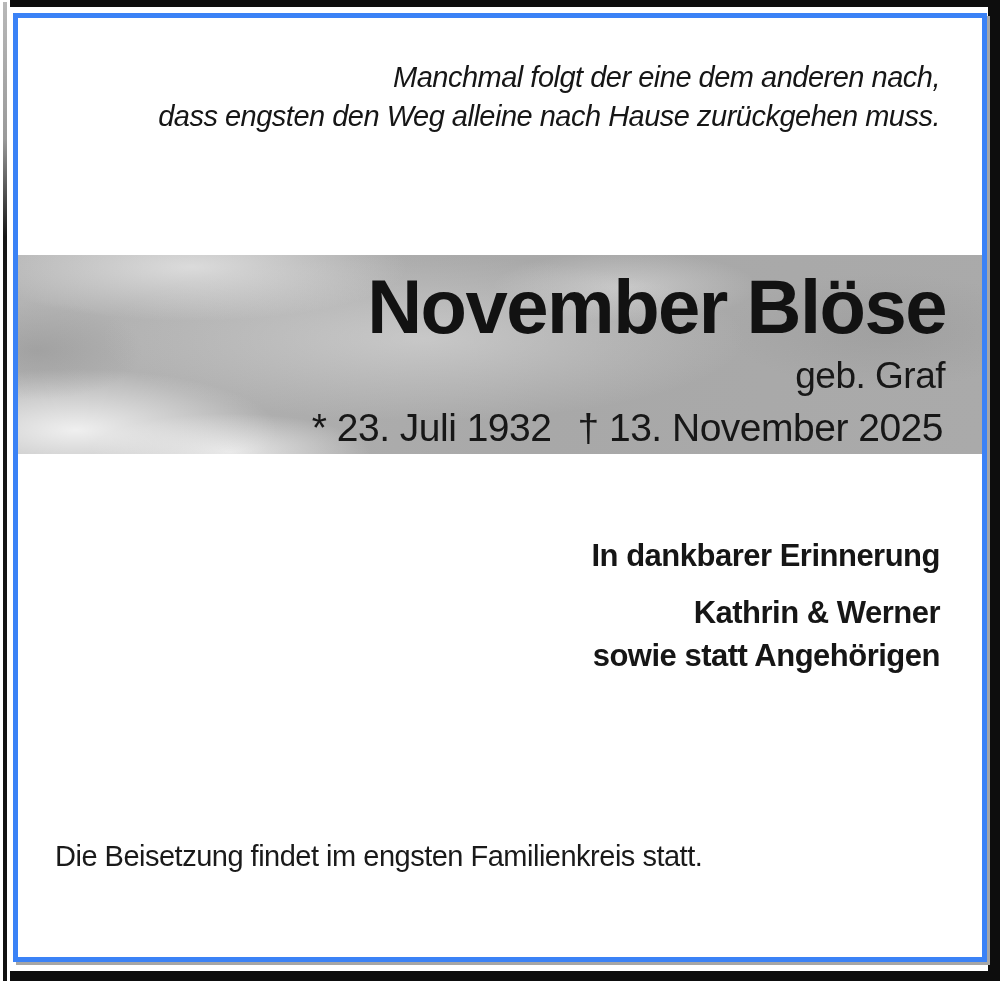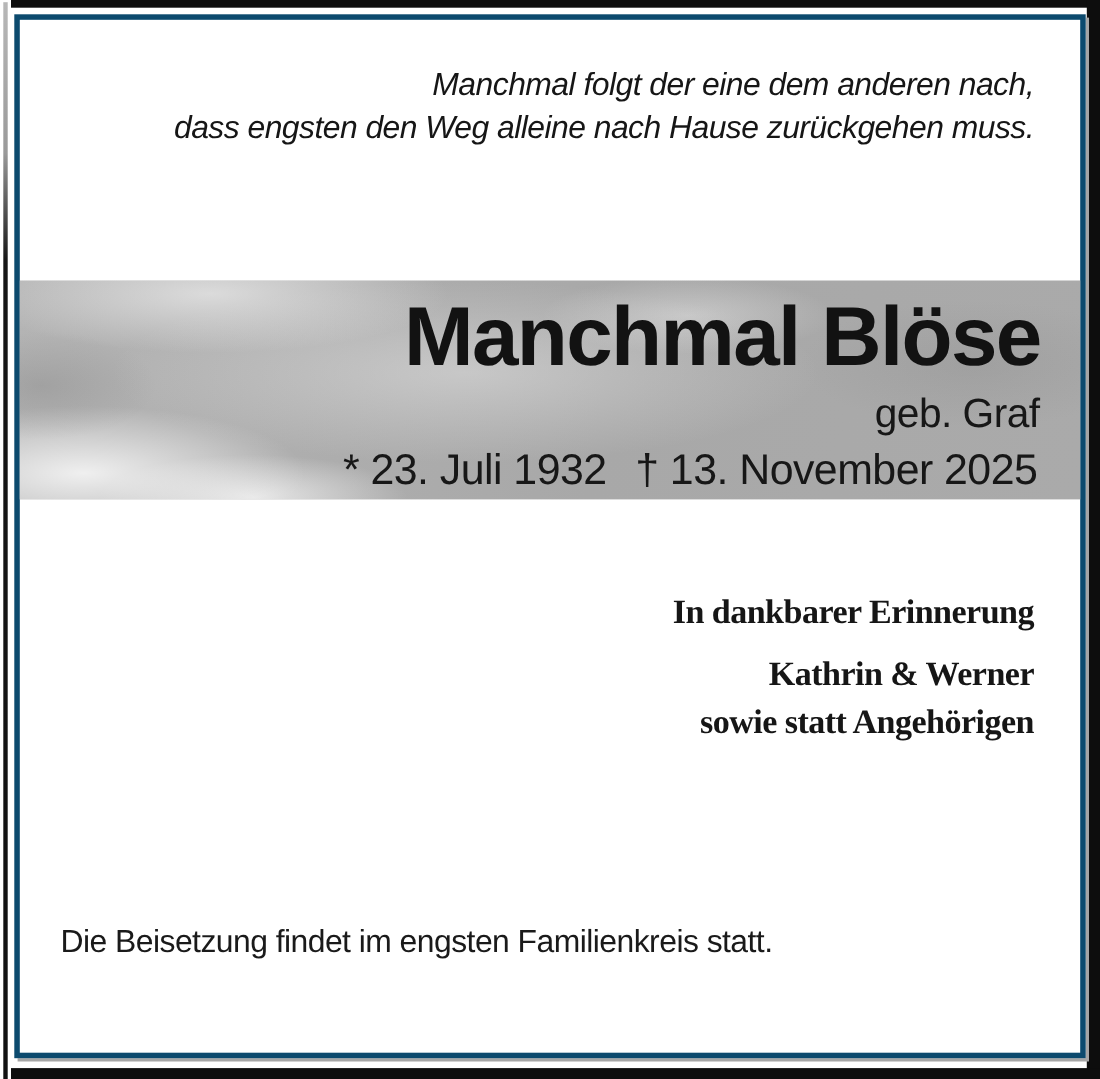--- a/index.html
+++ b/index.html
@@ -32,21 +32,21 @@
   .rule-left {
     position: absolute; left: 3px; top: 2px; width: 4px; height: 979px;
     background: linear-gradient(#b8b8b8 0%, #9a9a9a 14%, #161616 24%, #111 100%);
   }
 
   
   .frame {
     position: absolute;
     left: 13px; top: 13px;
     width: 964px; height: 939px;
-    border: 5px solid #0c4a6e;
+    border: 5px solid #3b82f6;
     background: #ffffff;
     box-shadow: 3px 3px 0 #a6a6a6;
   }
 
   .epigraph {
     position: absolute;
     top: 40px; right: 42px;
     text-align: right;
     font-style: italic;
     font-size: 29px;
@@ -103,21 +103,20 @@
 
   .remembrance {
     position: absolute;
     top: 520px; right: 42px;
     text-align: right;
     font-weight: bold;
     font-size: 31px;
     letter-spacing: -0.5px;
     color: #161616;
     white-space: nowrap;
-    font-family: Liberation Serif, serif;
   }
   .remembrance .line1 { margin-bottom: 17px; }
   .remembrance .line2, .remembrance .line3 { line-height: 43px; }
 
   .funeral-note {
     position: absolute;
     top: 822px; left: 37px;
     font-size: 29px;
     letter-spacing: -0.5px;
     color: #1a1a1a;
@@ -133,21 +132,21 @@
 <div class="rule-left"></div>
 
 <div class="frame">
 
   <div class="epigraph">
     <div>Manchmal folgt der eine dem anderen nach,</div>
     <div>dass engsten den Weg alleine nach Hause zurückgehen muss.</div>
   </div>
 
   <div class="banner">
-    <div class="name">Manchmal Blöse</div>
+    <div class="name">November Blöse</div>
     <div class="maiden">geb. Graf</div>
     <div class="dates">
       <span class="birth">* 23. Juli 1932</span><span class="death">† 13. November 2025</span>
     </div>
   </div>
 
   <div class="remembrance">
     <div class="line1">In dankbarer Erinnerung</div>
     <div class="line2">Kathrin &amp; Werner</div>
     <div class="line3">sowie statt Angehörigen</div>

